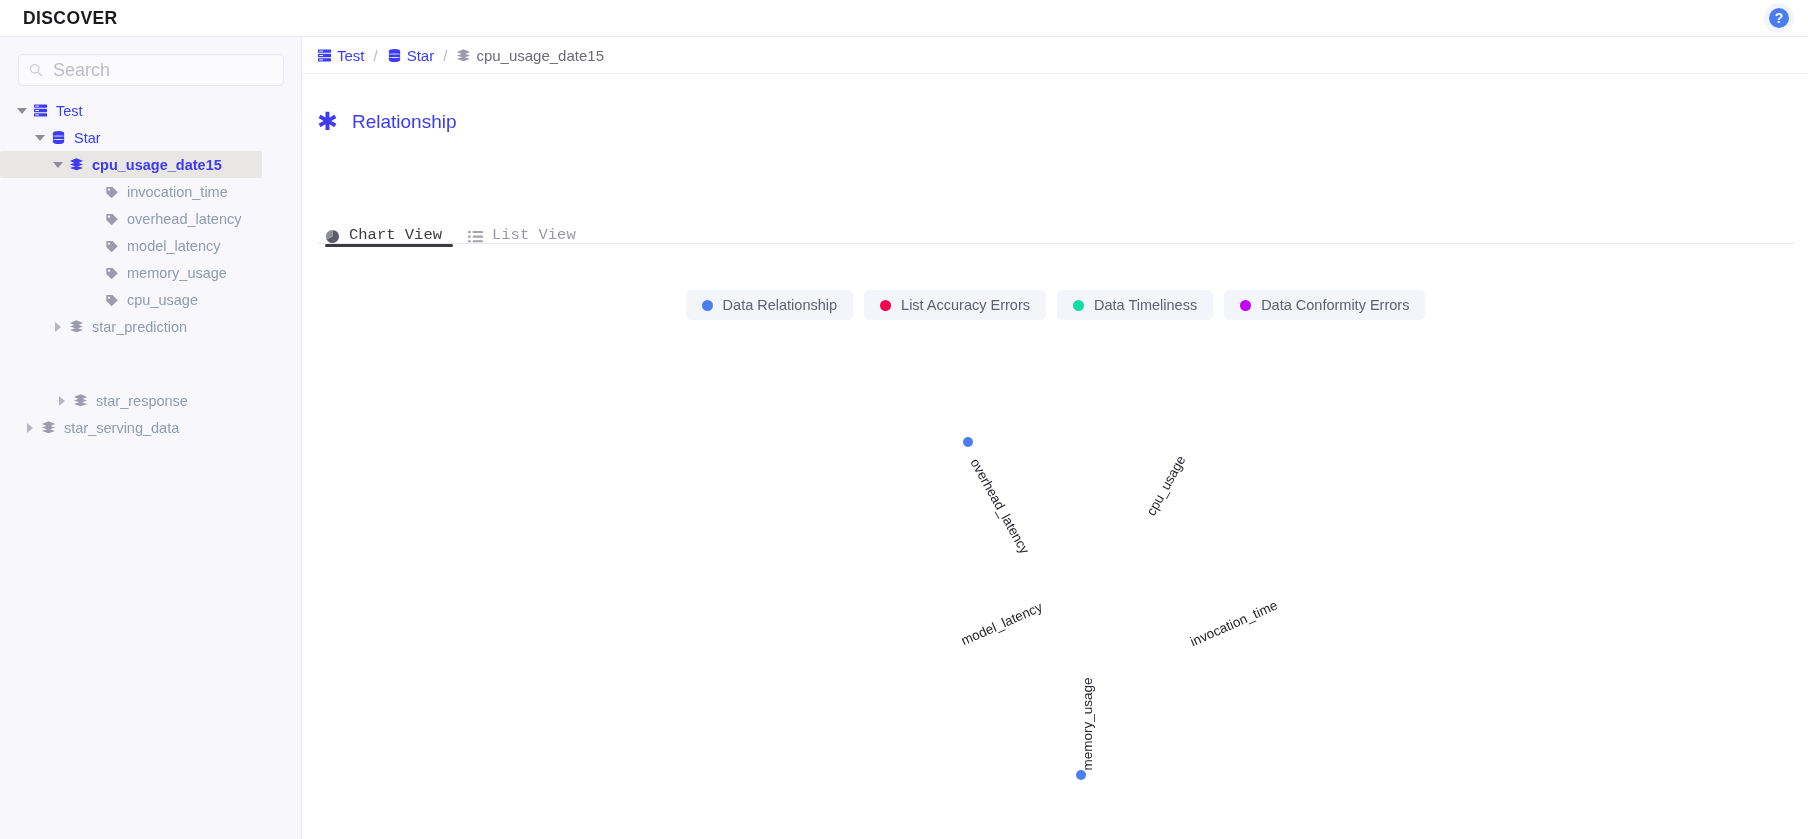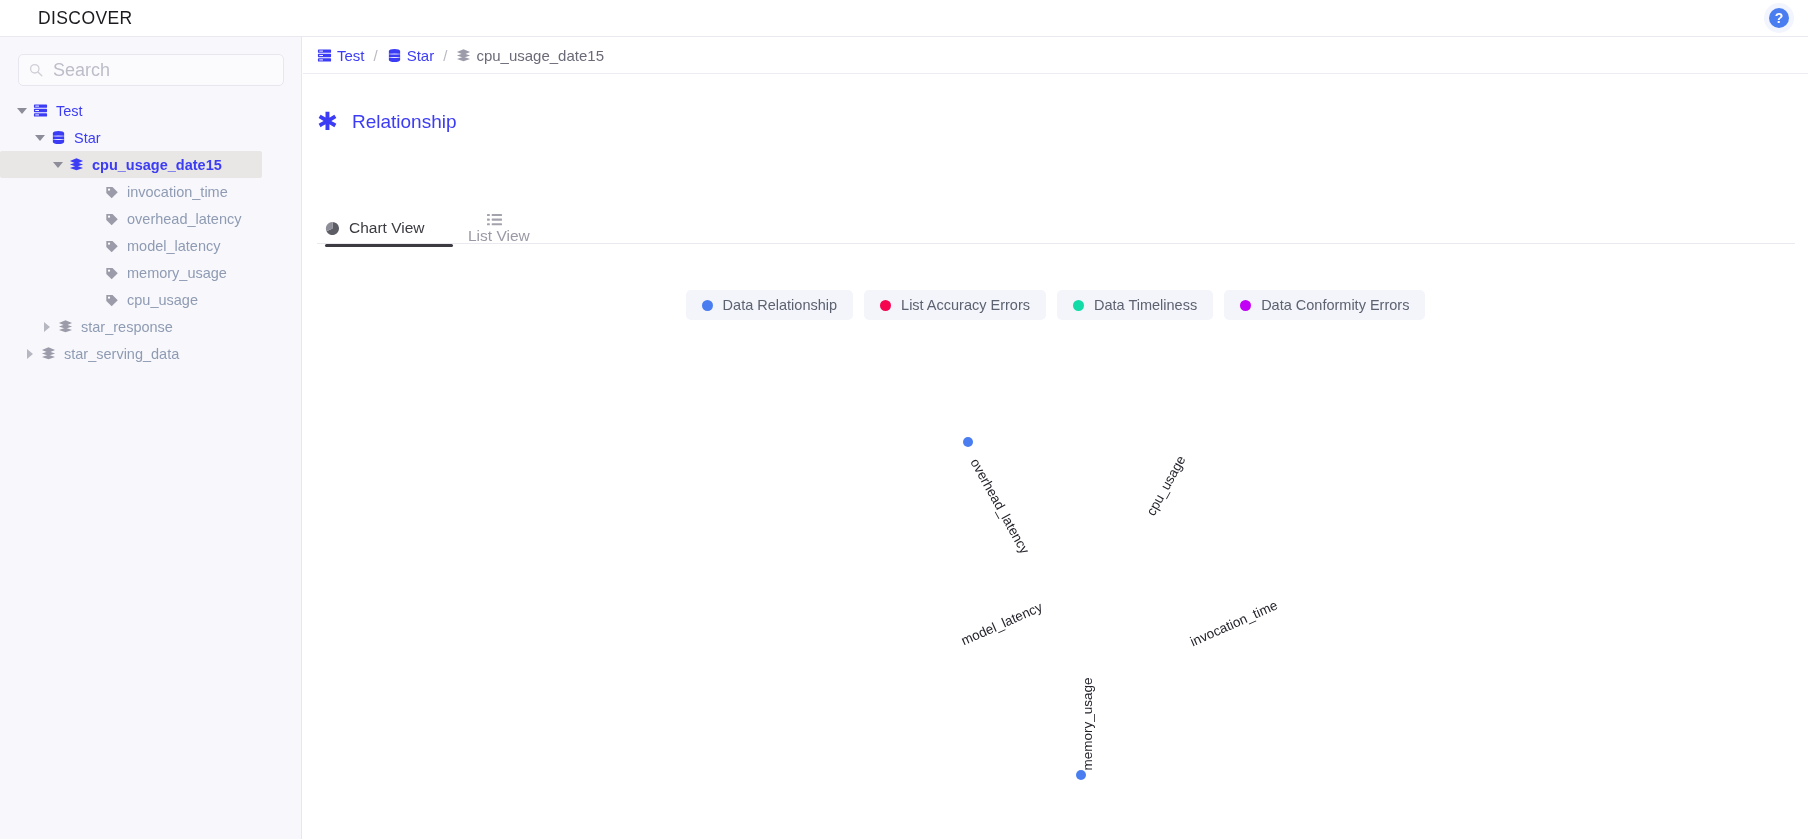--- a/index.html
+++ b/index.html
@@ -14,25 +14,25 @@
 
   
   .topbar {
     position: absolute; left: 0; top: 0;
     width: 1808px; height: 37px;
     background: #ffffff;
     border-bottom: 1px solid #e9e9ef;
     display: flex; align-items: center;
   }
   .brand {
-    margin-left: 38px;
+    margin-left: 23px;
     font-size: 17.5px;
     letter-spacing: 0.4px;
     color: #1b1b1f;
-    font-weight: 400;
+    font-weight: 700;
   }
   .help-wrap {
     position: absolute; right: 14px; top: 3px;
     width: 30px; height: 30px;
     display: flex; align-items: center; justify-content: center;
     border-radius: 50%;
     background: #f2f5fd;
     cursor: pointer;
   }
   .help-circle {
@@ -127,26 +127,27 @@
   }
   .sectiontitle .txt { color: #3c3cf5; font-size: 19px; }
 
   .tabs {
     position: absolute; left: 14px; top: 175px;
     width: 1478px; height: 32px;
     border-bottom: 1px solid #e9e9ef;
   }
   .tab {
     position: absolute; top: 0; height: 32px;
-    display: flex; align-items: center; cursor: pointer;
+    display: flex; align-items: flex-end; cursor: pointer;
     font-size: 15.5px;
+    font-family: Liberation Mono, monospace;
   }
   .tab .ti { margin-right: 9px; display: flex; align-items:center; }
   .tab.active { color: #3b3b41; left: 8px; }
-  .tab.inactive { color: #9a9aa6; left: 151px; flex-direction: column; }
+  .tab.inactive { color: #9a9aa6; left: 151px; }
   .tabbar {
     position: absolute; left: 0; top: 32px;
     width: 128px; height: 3px; background: #3b3b41; border-radius: 2px;
   }
 
   
   .legend {
     position: absolute; left: 0; top: 253px;
     width: 1505px;
     display: flex; justify-content: center; gap: 11px;
@@ -289,21 +290,34 @@
       <div class="tnode" style="padding-left: 88px;">
         <span class="caret none"></span>
         <span class="ticon">
           <svg width="14" height="14" viewBox="0 0 16 16">
       <path d="M1.5 2.2 h7.1 l6 6 -7 7 -6.1 -6.1 Z" fill="#9b9baa"></path>
       <circle cx="4.6" cy="5.3" r="1.25" fill="#ffffff"></circle>
           </svg>
         </span>
         <span class="tlabel grey">cpu_usage</span>
       </div>
-      <div class="tnode" style="padding-left: 41px;">
+      <div class="tnode" style="padding-left: 52px;">
+        <span class="caret right"></span>
+        <span class="ticon">
+          <svg width="15" height="15" viewBox="0 0 16 16">
+      <g fill="#9b9baa">
+              <path d="M8 1.2 L15 4.2 L8 7.2 L1 4.2 Z"></path>
+      <path d="M8 5.6 L15 8.0 L8 10.4 L1 8.0 Z"></path>
+      <path d="M8 9.3 L15 11.7 L8 14.1 L1 11.7 Z"></path>
+            </g>
+          </svg>
+        </span>
+        <span class="tlabel grey">star_prediction</span>
+      </div>
+      <div class="tnode" style="padding-left: 56px; margin-top: 47px;">
         <span class="caret right"></span>
         <span class="ticon">
           <svg width="15" height="15" viewBox="0 0 16 16">
       <g fill="#9b9baa">
               <path d="M8 1.2 L15 4.2 L8 7.2 L1 4.2 Z"></path>
       <path d="M8 5.6 L15 8.0 L8 10.4 L1 8.0 Z"></path>
       <path d="M8 9.3 L15 11.7 L8 14.1 L1 11.7 Z"></path>
             </g>
           </svg>
         </span>

